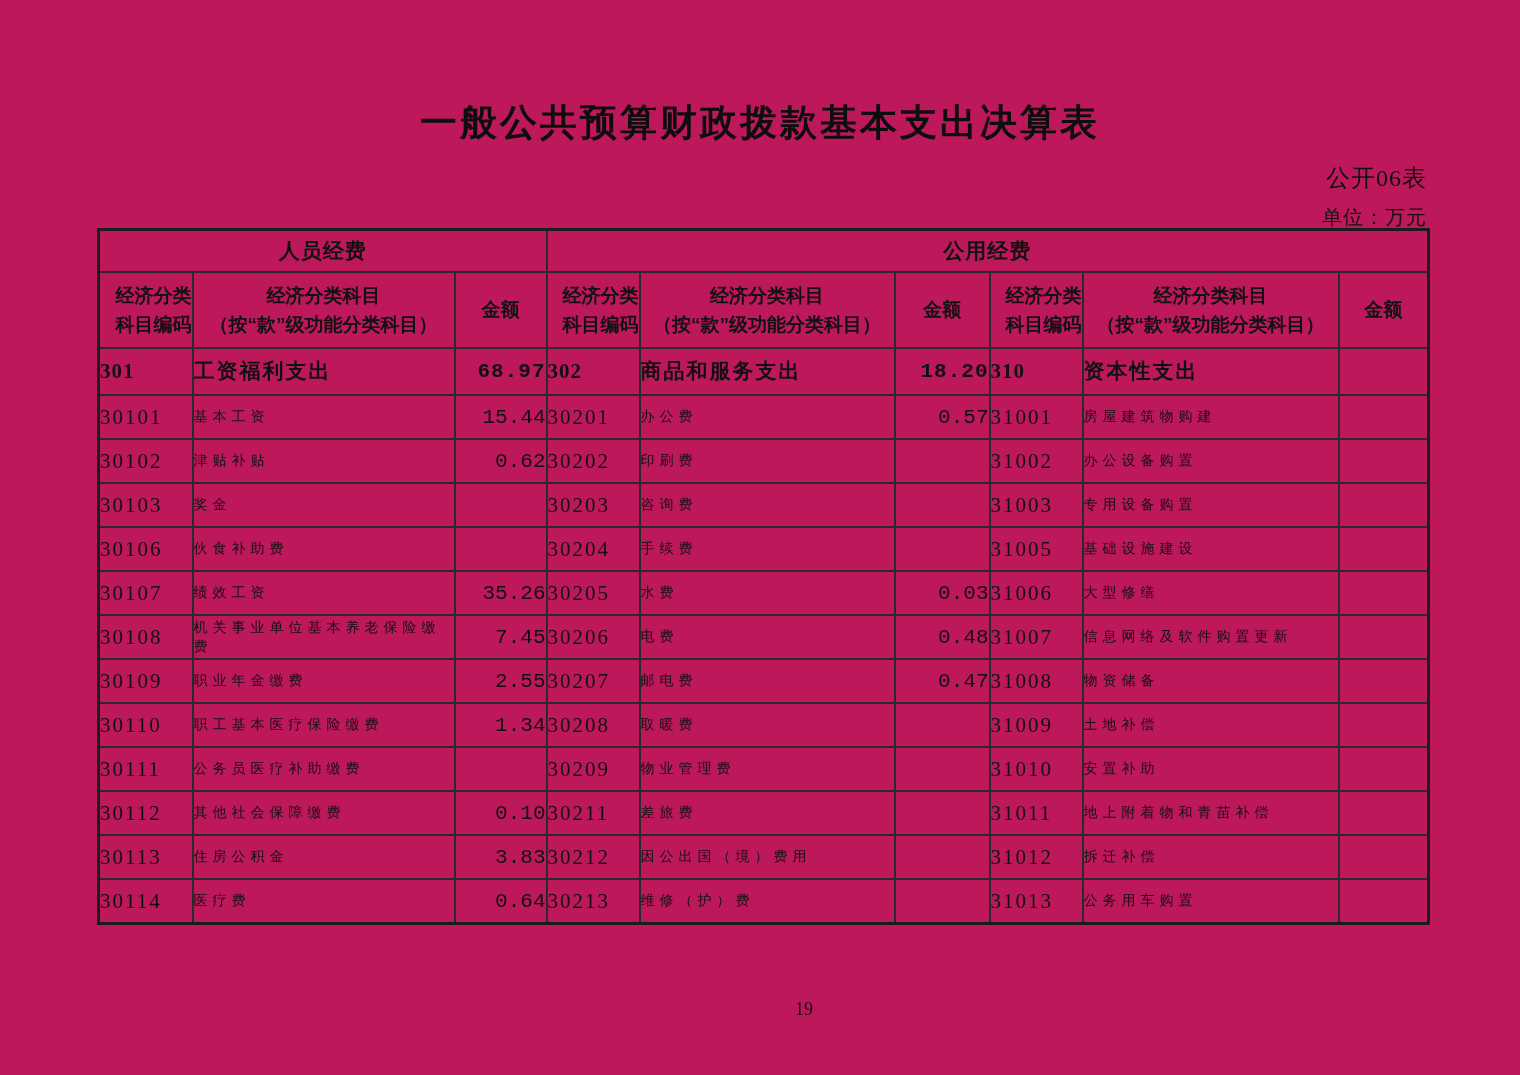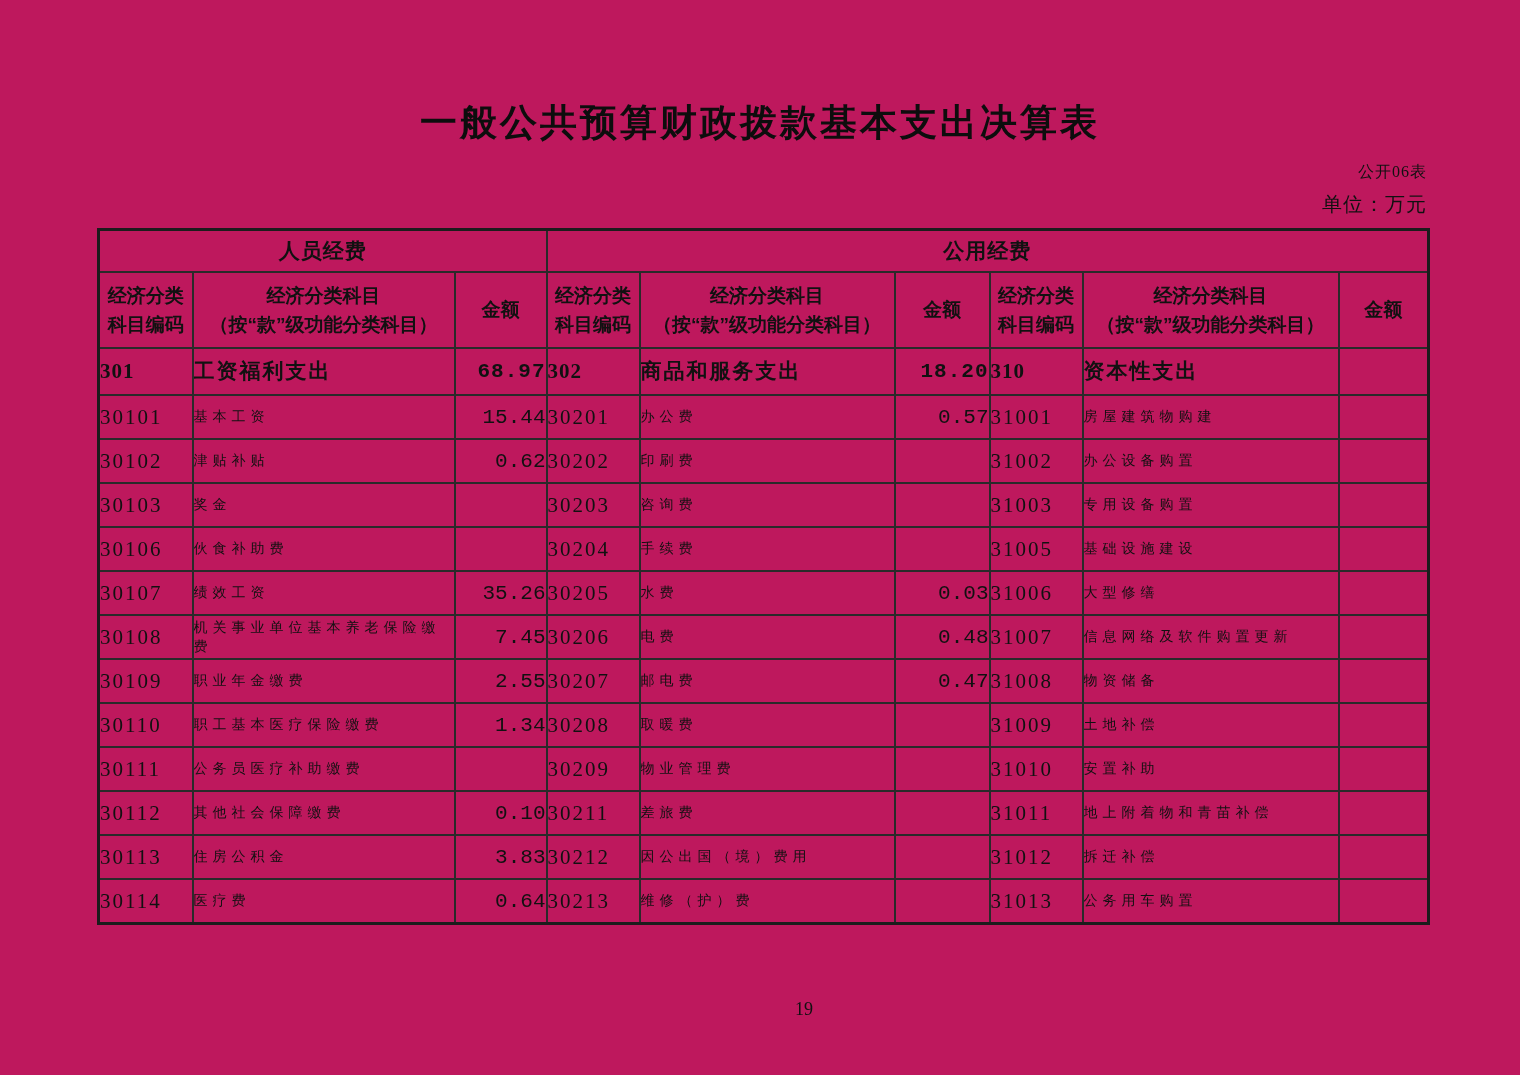--- a/index.html
+++ b/index.html
@@ -25,34 +25,34 @@
     font-family: "Liberation Sans", sans-serif;
     font-weight: bold;
     font-size: 37px;
     letter-spacing: 3px;
     color: #0d0d0d;
   }
   .table-code {
     position: absolute;
     top: 162px;
     right: 93px;
-    font-size: 16px;
+    font-size: 24px;
     letter-spacing: 1px;
     text-align: right;
   }
   .unit-left {
     position: absolute;
     top: 191px;
     left: 105px;
     font-size: 20px;
     letter-spacing: 1px;
   }
   .unit-right {
     position: absolute;
-    top: 191px;
+    top: 204px;
     right: 93px;
     font-size: 20px;
     letter-spacing: 1px;
   }
   table.budget {
     position: absolute;
     top: 228px;
     left: 97px;
     width: 1330px;
     border-collapse: collapse;
@@ -78,21 +78,21 @@
   tr.colhead-row th {
     height: 74px;
     font-family: "Liberation Sans", sans-serif;
     font-weight: bold;
     font-size: 19px;
     line-height: 1.55;
     text-align: center;
     vertical-align: middle;
   }
   tr.colhead-row th.code-head {
-    text-align: center;
+    text-align: right;
   }
   
   td.code-cell {
     text-align: left;
     padding-left: 10px;
     font-size: 21px;
     letter-spacing: 2px;
     vertical-align: middle;
     margin-left: 15px;
   }

